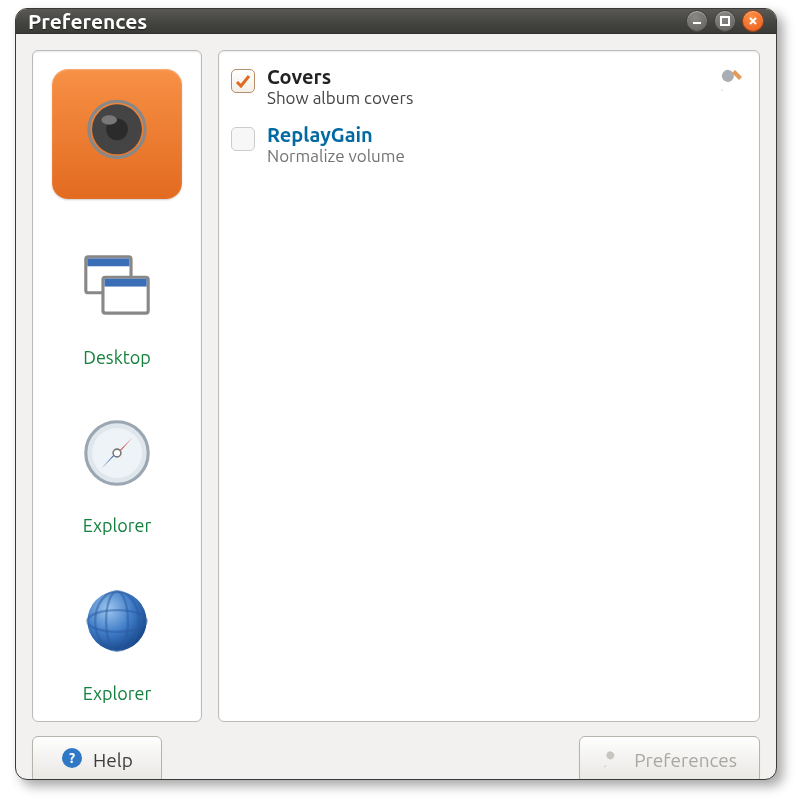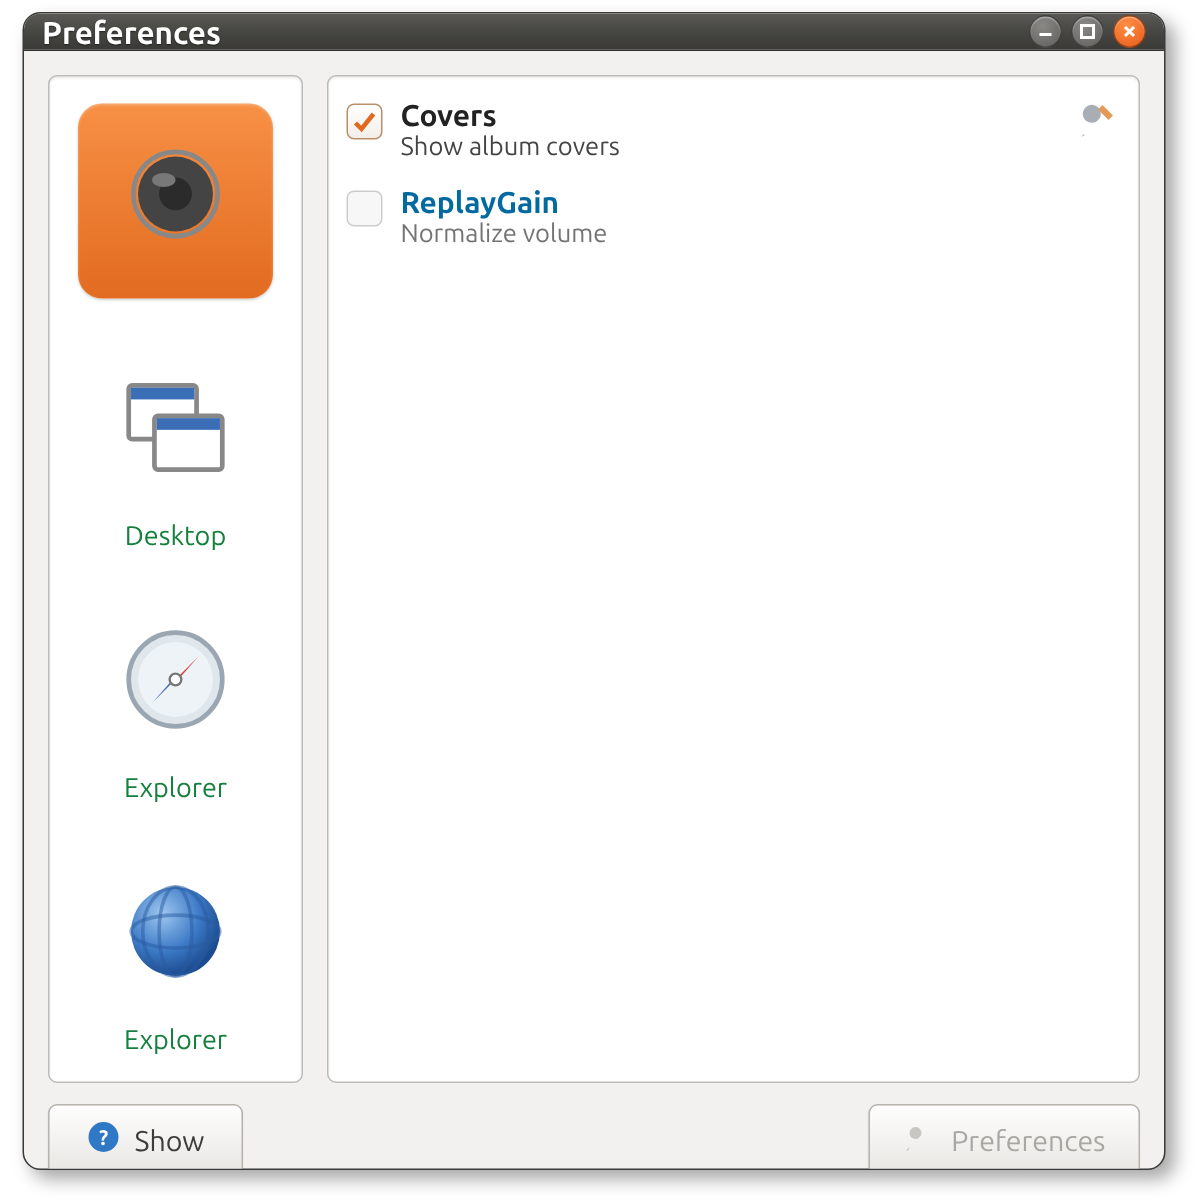--- a/index.html
+++ b/index.html
@@ -296,21 +296,21 @@
   </div>
 
   <div class="footer">
     <div class="btn">
       <span>
         <svg viewBox="0 0 22 22">
               <circle cx="11" cy="11" r="10" fill="#2f78c6"></circle>
               <text x="11" y="16" text-anchor="middle" font-size="14" font-weight="bold" fill="#fff">?</text>
             </svg>
       </span>
-      <span>Show</span>
+      <span>Help</span>
     </div>
     <div class="spacer"></div>
     <div class="btn disabled">
       <span>
         <svg viewBox="0 0 22 22">
               <path d="M4 18 L12 10 A4 4 0 1 0 10 12 L2 20 A1.5 1.5 0 0 0 4 18 Z" fill="#c8c6c0"></path>
             </svg>
       </span>
       <span>Preferences</span>
     </div>

